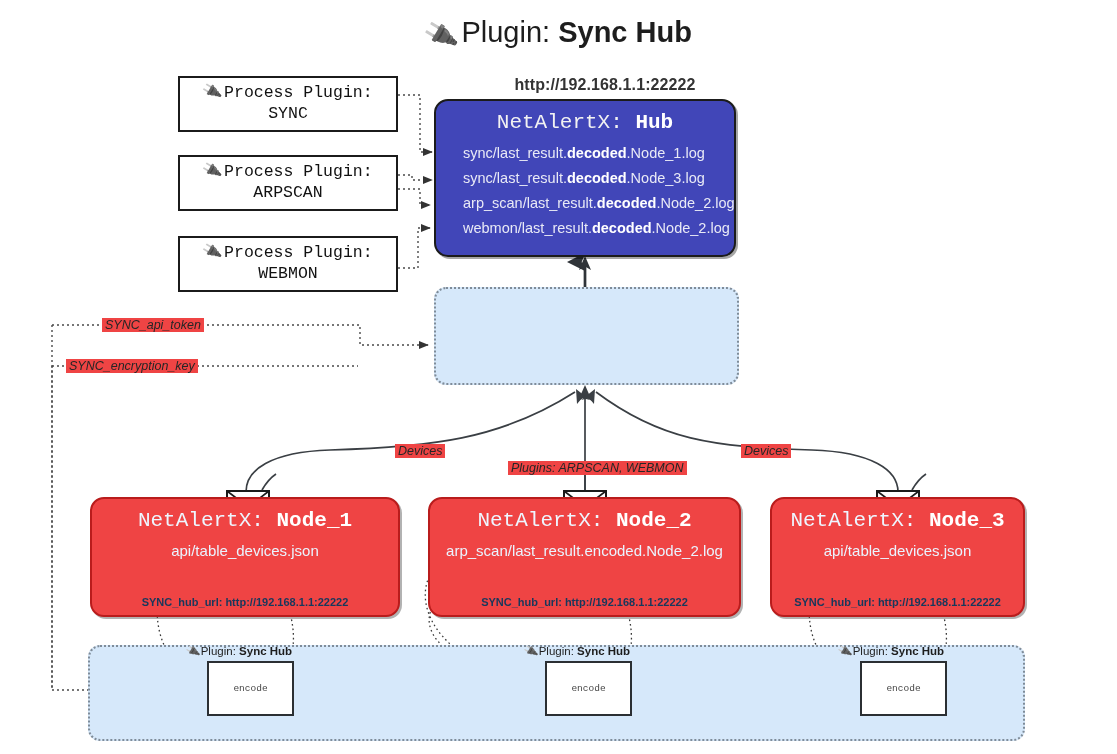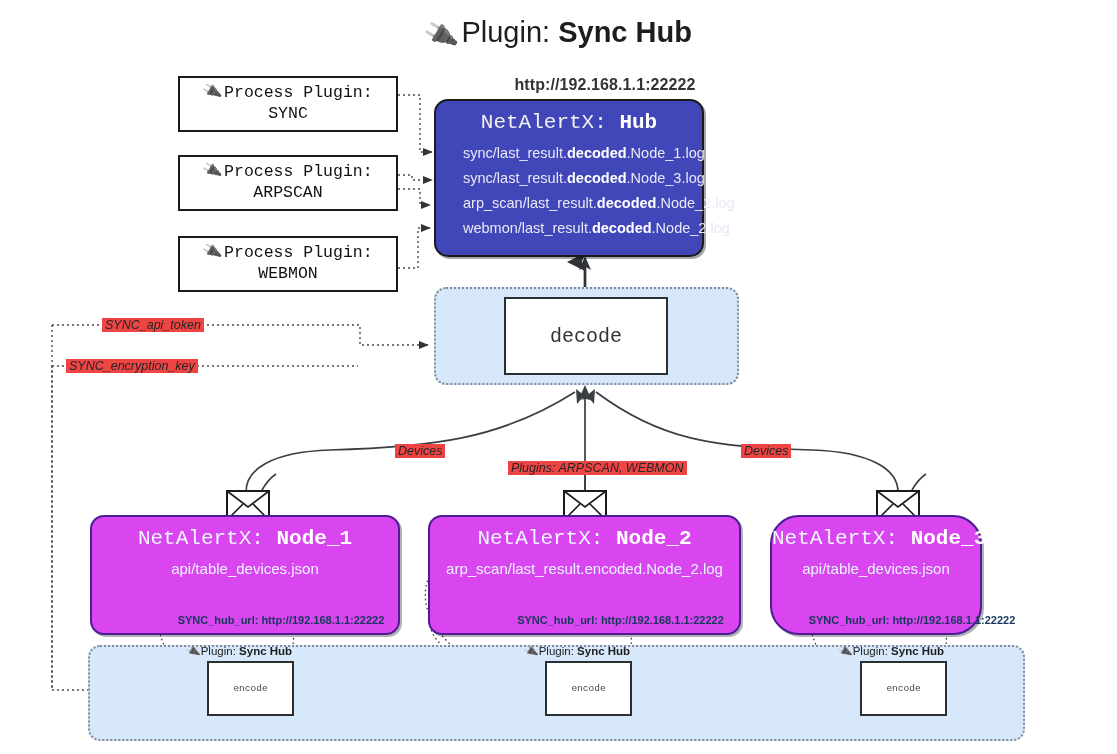--- a/index.html
+++ b/index.html
@@ -27,21 +27,21 @@
     font-family:"Liberation Mono", monospace;font-size:16.5px;color:#111;
     display:flex;flex-direction:column;align-items:center;justify-content:center;
     line-height:1.25;
   }
   .pbox .l1{display:flex;align-items:center;gap:2px;white-space:nowrap;}
   .pbox .l1 .plug{font-size:15px;display:inline-block;transform:rotate(-14deg);}
   .pbox .l2{white-space:nowrap;}
 
   
   .hub{
-    position:absolute;left:434px;top:99px;width:270px;height:158px;
+    position:absolute;left:434px;top:99px;width:302px;height:158px;
     background:#4146b8;border:2px solid #1b1b1b;border-radius:14px;box-sizing:border-box;
     box-shadow:2px 2px 0 rgba(0,0,0,.35);
     padding-top:10px;
   }
   .hub .hname{
     text-align:center;font-family:"Liberation Mono", monospace;font-size:21px;
     color:#f2f2f2;white-space:nowrap;
   }
   .hub .hname b{color:#fff;}
   .hub .logs{margin-top:7px;}
@@ -79,37 +79,37 @@
     position:absolute;top:645px;font-size:11.5px;color:#1d1d1d;white-space:nowrap;
   }
   .encode-cap .plug{font-size:11px;display:inline-block;transform:rotate(-14deg);margin-right:1px;}
   .encode-cap b{font-weight:bold;}
   #encode-cap-1{left:186px;}
   #encode-cap-2{left:524px;}
   #encode-cap-3{left:838px;}
 
   
   .node{
-    position:absolute;top:515px;height:120px;background:#d946ef;
-    border:2px solid #4c1d95;border-radius:14px;box-sizing:border-box;
+    position:absolute;top:497px;height:120px;background:#ef4444;
+    border:2px solid #b91c1c;border-radius:14px;box-sizing:border-box;
     box-shadow:2px 2px 0 rgba(0,0,0,.3);
   }
   #node-1{left:90px;width:310px;}
   #node-2{left:428px;width:313px;}
-  #node-3{left:770px;width:212px;border-radius:29px;}
+  #node-3{left:770px;width:255px;}
   .node .nname{
     text-align:center;font-family:"Liberation Mono", monospace;font-size:21px;
     color:#eef6ff;white-space:nowrap;margin-top:10px;
   }
   .node .nname b{color:#fff;}
   .node .nlines{margin-top:7px;text-align:center;}
   .node .nline{font-size:15px;color:#eaf4ff;white-space:nowrap;line-height:1.63;}
   .node .nfoot{
     position:absolute;left:0;bottom:7px;width:100%;text-align:center;
-    font-size:11px;font-weight:bold;color:#17385c;white-space:nowrap;padding-left:36px;
+    font-size:11px;font-weight:bold;color:#17385c;white-space:nowrap;
   }
 
   
   .env{position:absolute;top:490px;width:44px;height:31px;}
 
   
   .elabel{
     position:absolute;font-size:12.5px;color:#262626;background:#ef4444;
     padding:0 3px;white-space:nowrap;font-style:italic;
   }
@@ -217,21 +217,20 @@
     <div class="hname"><span>NetAlertX: </span><b>Hub</b></div>
     <div class="logs">
       <div class="logline"><span>sync/last_result.</span><b>decoded</b><span>.Node_1.log</span></div>
       <div class="logline"><span>sync/last_result.</span><b>decoded</b><span>.Node_3.log</span></div>
       <div class="logline"><span>arp_scan/last_result.</span><b>decoded</b><span>.Node_2.log</span></div>
       <div class="logline"><span>webmon/last_result.</span><b>decoded</b><span>.Node_2.log</span></div>
     </div>
   </div>
 
   <div class="cluster" id="decode-cluster"></div>
-  <div class="wbox" id="decode-box">decode</div>
 
   <div class="elabel" id="lbl-devices-left">Devices</div>
   <div class="elabel" id="lbl-devices-right">Devices</div>
   <div class="elabel" id="lbl-plugins">Plugins: ARPSCAN, WEBMON</div>
   <div class="elabel" id="lbl-api-token">SYNC_api_token</div>
   <div class="elabel" id="lbl-enc-key">SYNC_encryption_key</div>
 
   <div class="env" style="left:226px;">
     <svg viewBox="0 0 44 31" width="44" height="31">
       <rect x="1" y="1" width="42" height="29" fill="#fff" stroke="#1b1b1b" stroke-width="2"></rect>

